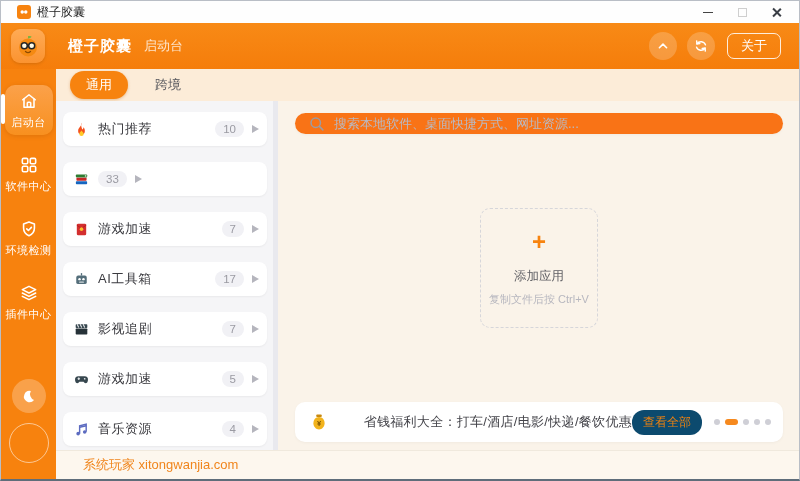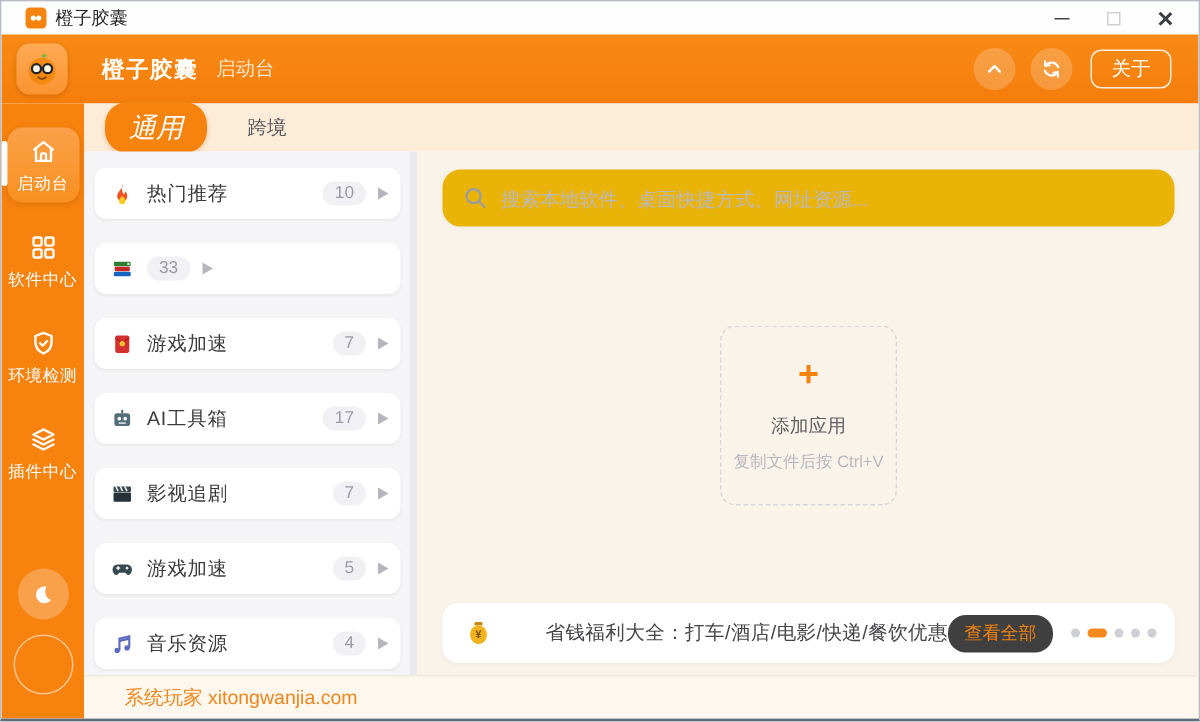--- a/index.html
+++ b/index.html
@@ -37,45 +37,45 @@
   .nav-item .nav-label{ font-size:11px; color:#fff; margin-top:4px; letter-spacing:.5px; }
   .nav-item.active{ background:linear-gradient(180deg,#fba14a,#f8901f); box-shadow:0 1px 4px rgba(150,70,0,.25); }
   .nav-indicator{ position:absolute; left:-3.5px; top:9px; width:4px; height:30px; background:#fff; border-radius:3px; }
   .sidebar-spacer{ flex:1; }
   .moon-btn{ width:34px; height:34px; border-radius:50%; background:rgba(255,255,255,.25); display:flex; align-items:center; justify-content:center; cursor:pointer; }
   .ring-btn{ width:40px; height:40px; border-radius:50%; border:1.5px solid rgba(255,255,255,.55); margin-top:10px; cursor:pointer; }
   
   .main{ flex:1; display:flex; flex-direction:column; min-width:0; }
   .tabbar{ height:32px; background:#fcecd8; display:flex; align-items:center; padding-left:14px; gap:27px; flex:0 0 auto; }
   .tab{ font-size:13px; color:#55565c; cursor:pointer; }
-  .tab.active{ background:#f7830f; color:#fff; border-radius:15px; padding:5px 16px; font-size:18px; box-shadow:0 1px 3px rgba(200,100,0,.35);font-style:italic; }
+  .tab.active{ background:#f7830f; color:#fff; border-radius:15px; padding:5px 16px; font-size:13px; box-shadow:0 1px 3px rgba(200,100,0,.35); }
   .content{ flex:1; display:flex; min-height:0; }
   
   .list-panel{ width:217px; background:#f5f5f7; padding:11px 6px 0 7px; display:flex; flex-direction:column; gap:16px; overflow:hidden; flex:0 0 auto; }
   .scroll-strip{ width:5px; background:#e9e9ee; flex:0 0 auto; }
   .list-item{ height:34px; background:#fff; border-radius:8px; box-shadow:0 1px 2px rgba(0,0,0,.05); display:flex; align-items:center; padding:0 8px 0 10px; cursor:pointer; flex:0 0 auto; }
   .li-icon{ width:17px; height:17px; display:flex; align-items:center; justify-content:center; margin-right:8px; }
   .li-label{ font-size:13px; color:#3a3a3f; flex:1; letter-spacing:.5px; }
   .li-count{ font-size:11.5px; color:#9a9aa2; background:#f1f1f5; border-radius:9px; padding:2px 8px; margin-right:8px; }
   .li-arrow{ width:0; height:0; border-left:7px solid #b5b5bd; border-top:4.5px solid transparent; border-bottom:4.5px solid transparent; }
   
   .right-panel{ flex:1; background:#faf3e9; display:flex; flex-direction:column; min-width:0; padding:12px 16px 8px 17px; }
-  .search-bar{ height:38px; background:#eab308; border-radius:12px; box-shadow:0 1px 3px rgba(0,0,0,.04); display:flex; align-items:center; padding:0 14px; flex:0 0 auto; }
+  .search-bar{ height:21px; background:#f97316; border-radius:12px; box-shadow:0 1px 3px rgba(0,0,0,.04); display:flex; align-items:center; padding:0 14px; flex:0 0 auto; }
   .search-bar input{ border:none; outline:none; background:transparent; flex:1; font-size:13px; color:#333; margin-left:9px; font-family:inherit; }
   .search-bar input::placeholder{ color:#b9b9c2; }
   .center-zone{ flex:1; display:flex; align-items:center; justify-content:center; }
   .add-box{ width:118px; height:120px; border:1.6px dashed #d6d6da; border-radius:10px; display:flex; flex-direction:column; align-items:center; justify-content:center; cursor:pointer; }
   .add-plus{ font-size:24px; color:#f7830f; line-height:1; font-weight:bold; }
   .add-title{ font-size:12.5px; color:#5f5f64; margin-top:14px; }
   .add-hint{ font-size:11px; color:#b7b7bf; margin-top:7px; }
   
   .promo-bar{ height:40px; background:#fff; border-radius:10px; box-shadow:0 1px 3px rgba(0,0,0,.04); display:flex; align-items:center; padding:0 12px 0 14px; flex:0 0 auto; }
   .promo-icon{ width:20px; height:20px; margin-right:12px; }
   .promo-text{ flex:1; font-size:13px; color:#44444a; letter-spacing:.3px; white-space:nowrap; overflow:hidden;text-align:right; }
-  .promo-btn{ background:#404040; color:#f0820f; font-size:12px; border:none; border-radius:12px; padding:4px 11px; cursor:pointer; font-family:inherit; }
+  .promo-btn{ background:#0c4a6e; color:#f0820f; font-size:12px; border:none; border-radius:12px; padding:4px 11px; cursor:pointer; font-family:inherit; }
   .dots{ display:flex; align-items:center; gap:5px; margin-left:12px; }
   .dot{ width:6px; height:6px; border-radius:3px; background:#cfcfd6; cursor:pointer; }
   .dot.active{ width:13px; background:#f6891e; }
   
   .footer{ height:29px; background:#fdf7ee; border-top:1px solid #f0e9dd; display:flex; align-items:center; padding-left:27px; gap:6px; flex:0 0 auto; }
   .footer-text{ font-size:13px; color:#f0851c; }
 </style>
 </head>
 <body>
 

